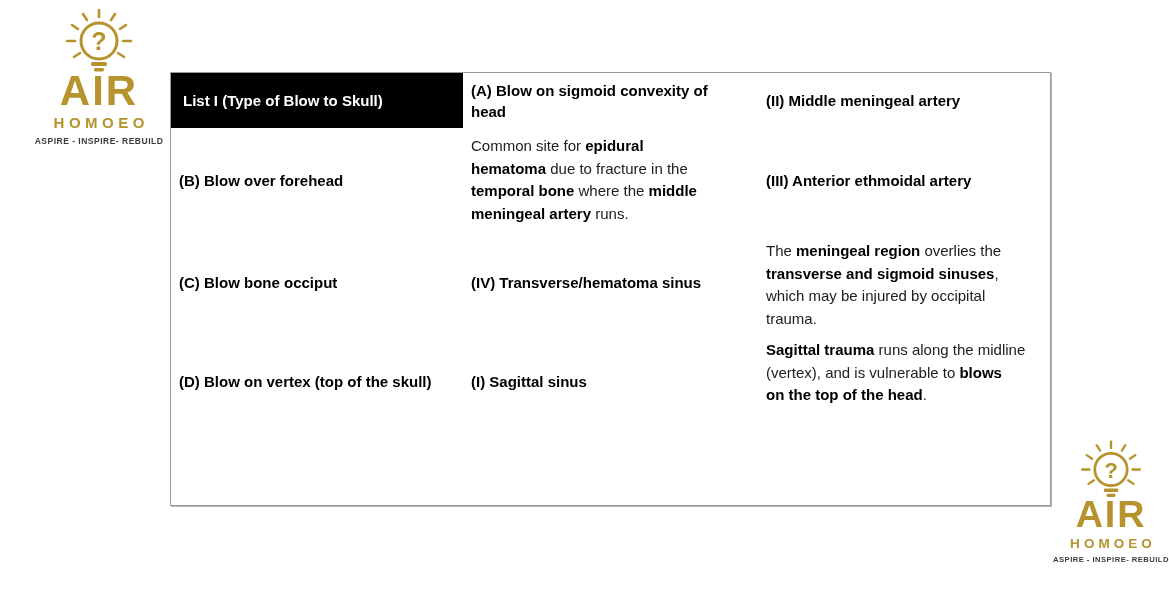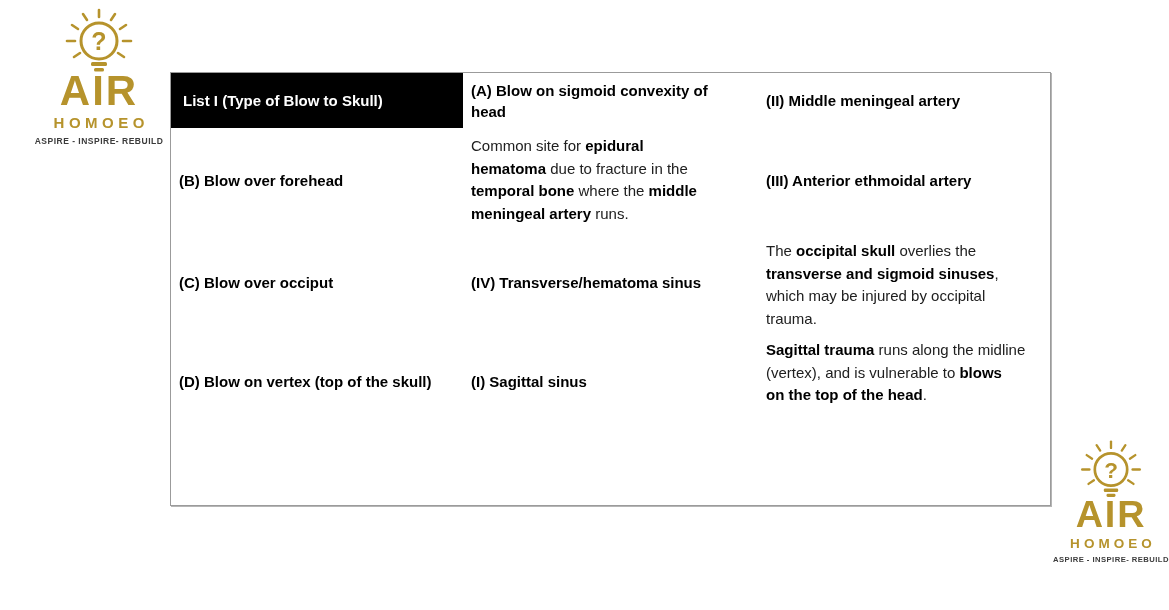--- a/index.html
+++ b/index.html
@@ -79,23 +79,23 @@
 head</div>
     <div class="td match">(II) Middle meningeal artery</div>
     <div class="td match">(B) Blow over forehead</div>
 
     <div class="td exp">Common site for <b>epidural
 hematoma</b> due to fracture in the
 <b>temporal bone</b> where the <b>middle
 meningeal artery</b> runs.</div>
     <div class="td match">(III) Anterior ethmoidal artery</div>
 
-    <div class="td match">(C) Blow over occiput</div>
+    <div class="td match">(C) Blow bone occiput</div>
     <div class="td match">(IV) Transverse/hematoma sinus</div>
-    <div class="td exp">The <b>occipital skull</b> overlies the
+    <div class="td exp">The <b>meningeal region</b> overlies the
 <b>transverse and sigmoid sinuses</b>,
 which may be injured by occipital
 trauma.</div>
 
     <div class="td match">(D) Blow on vertex (top of the skull)</div>
     <div class="td match">(I) Sagittal sinus</div>
     <div class="td exp"><b>Sagittal trauma</b> runs along the midline
 (vertex), and is vulnerable to <b>blows
 on the top of the head</b>.</div>
   </div>

